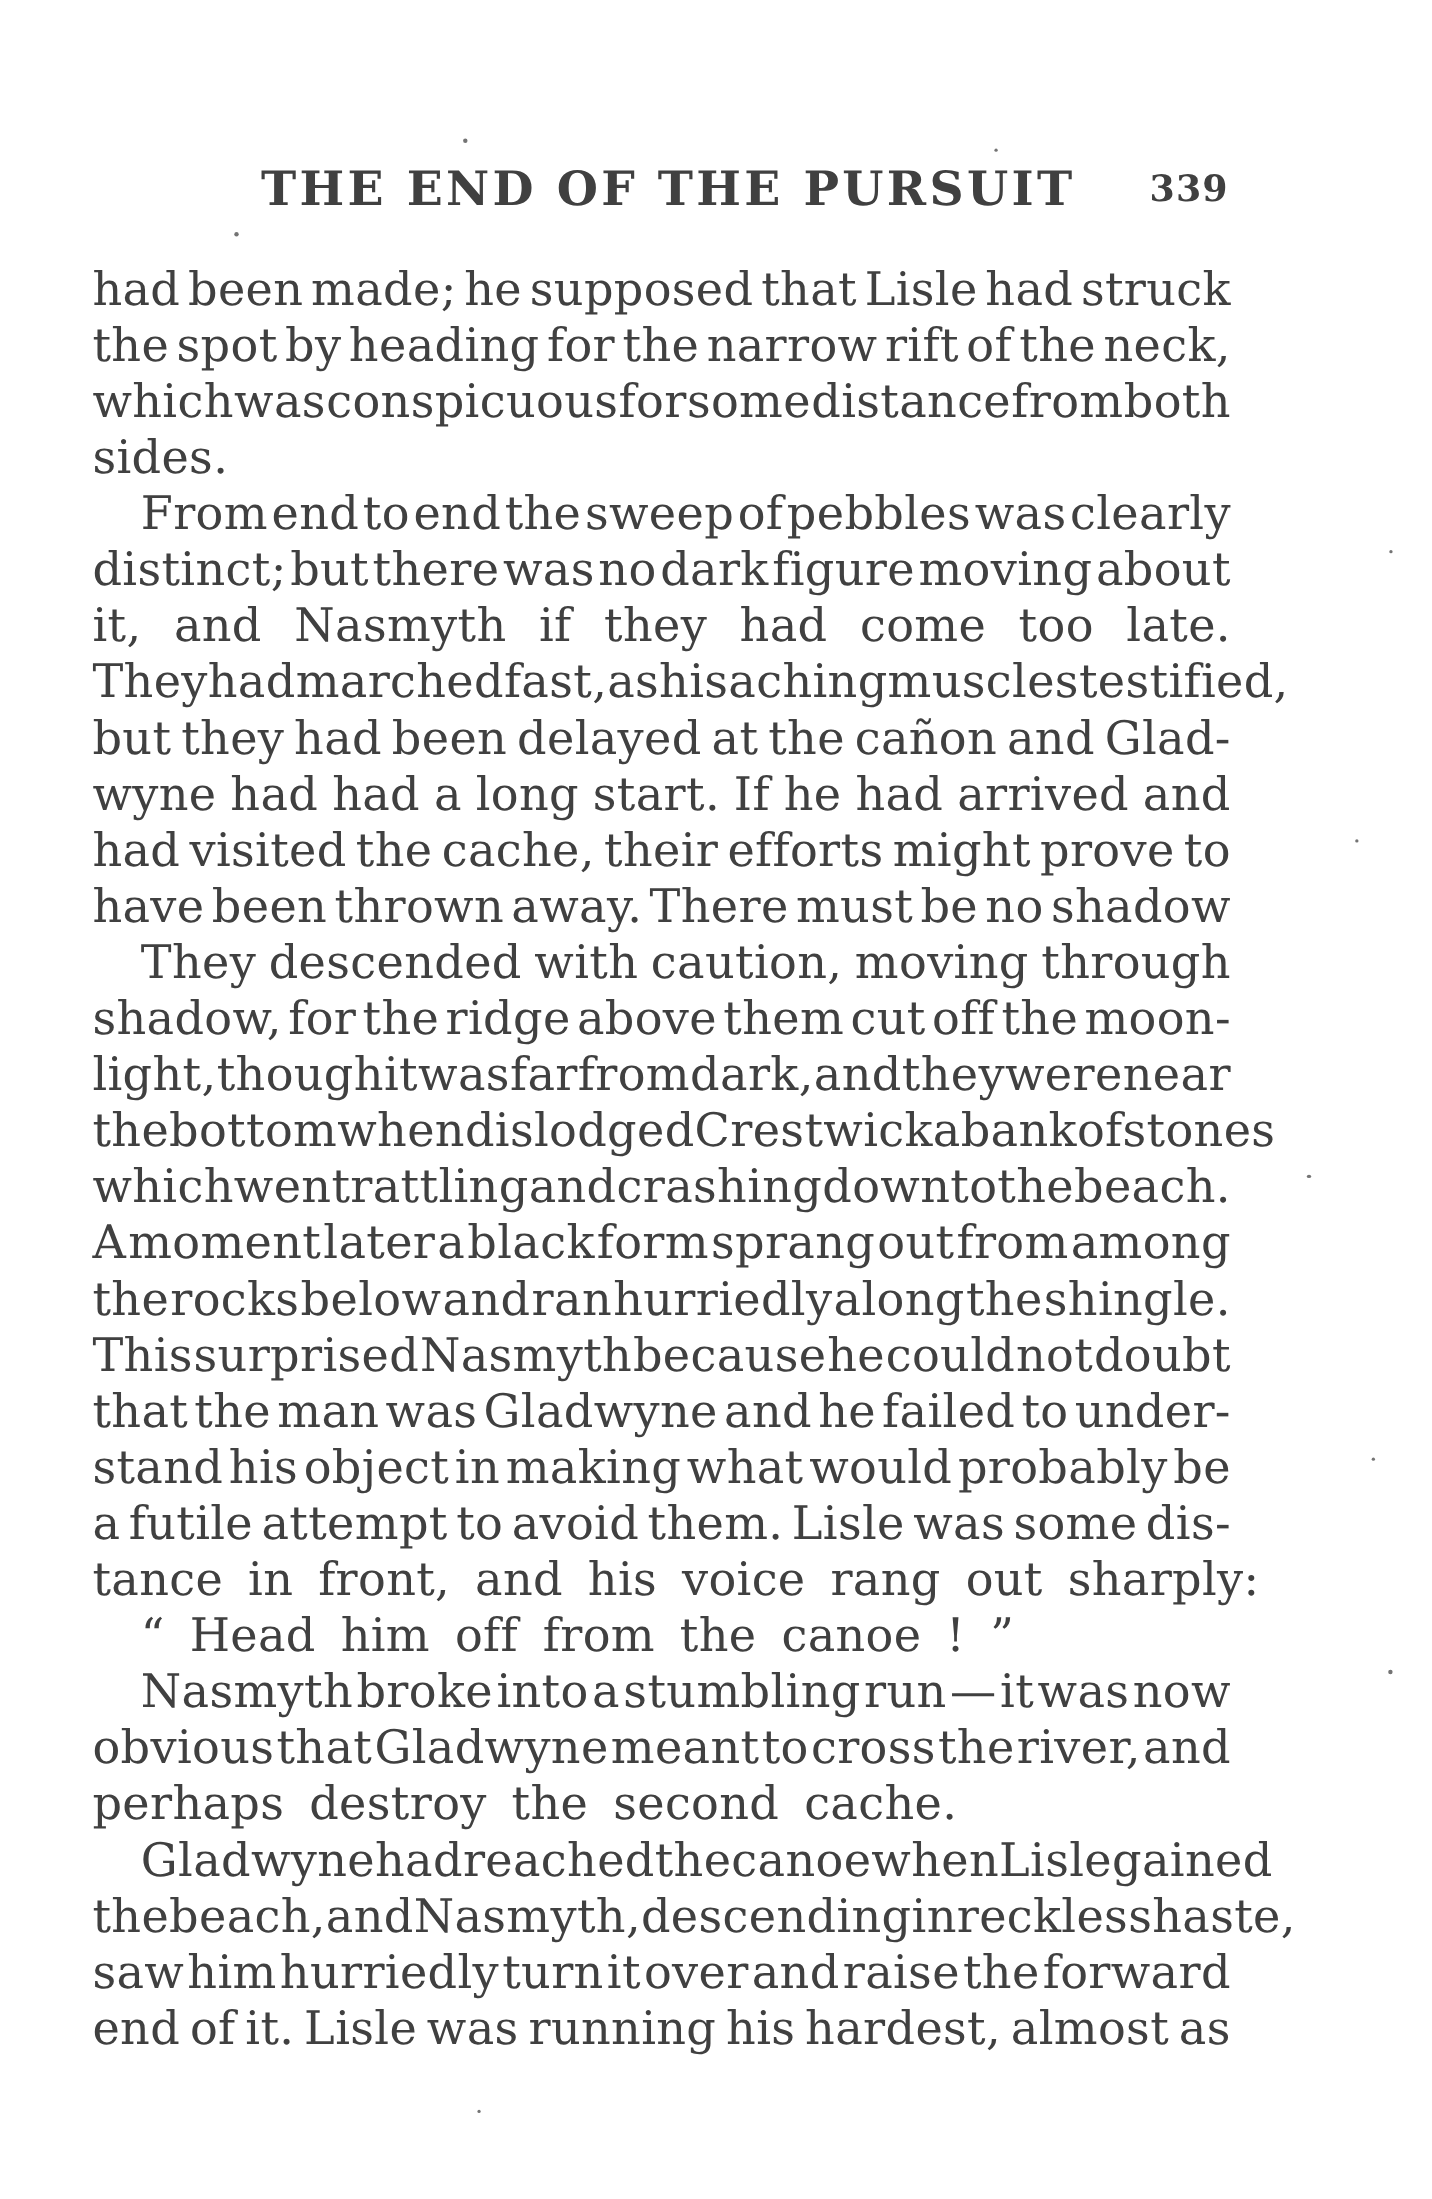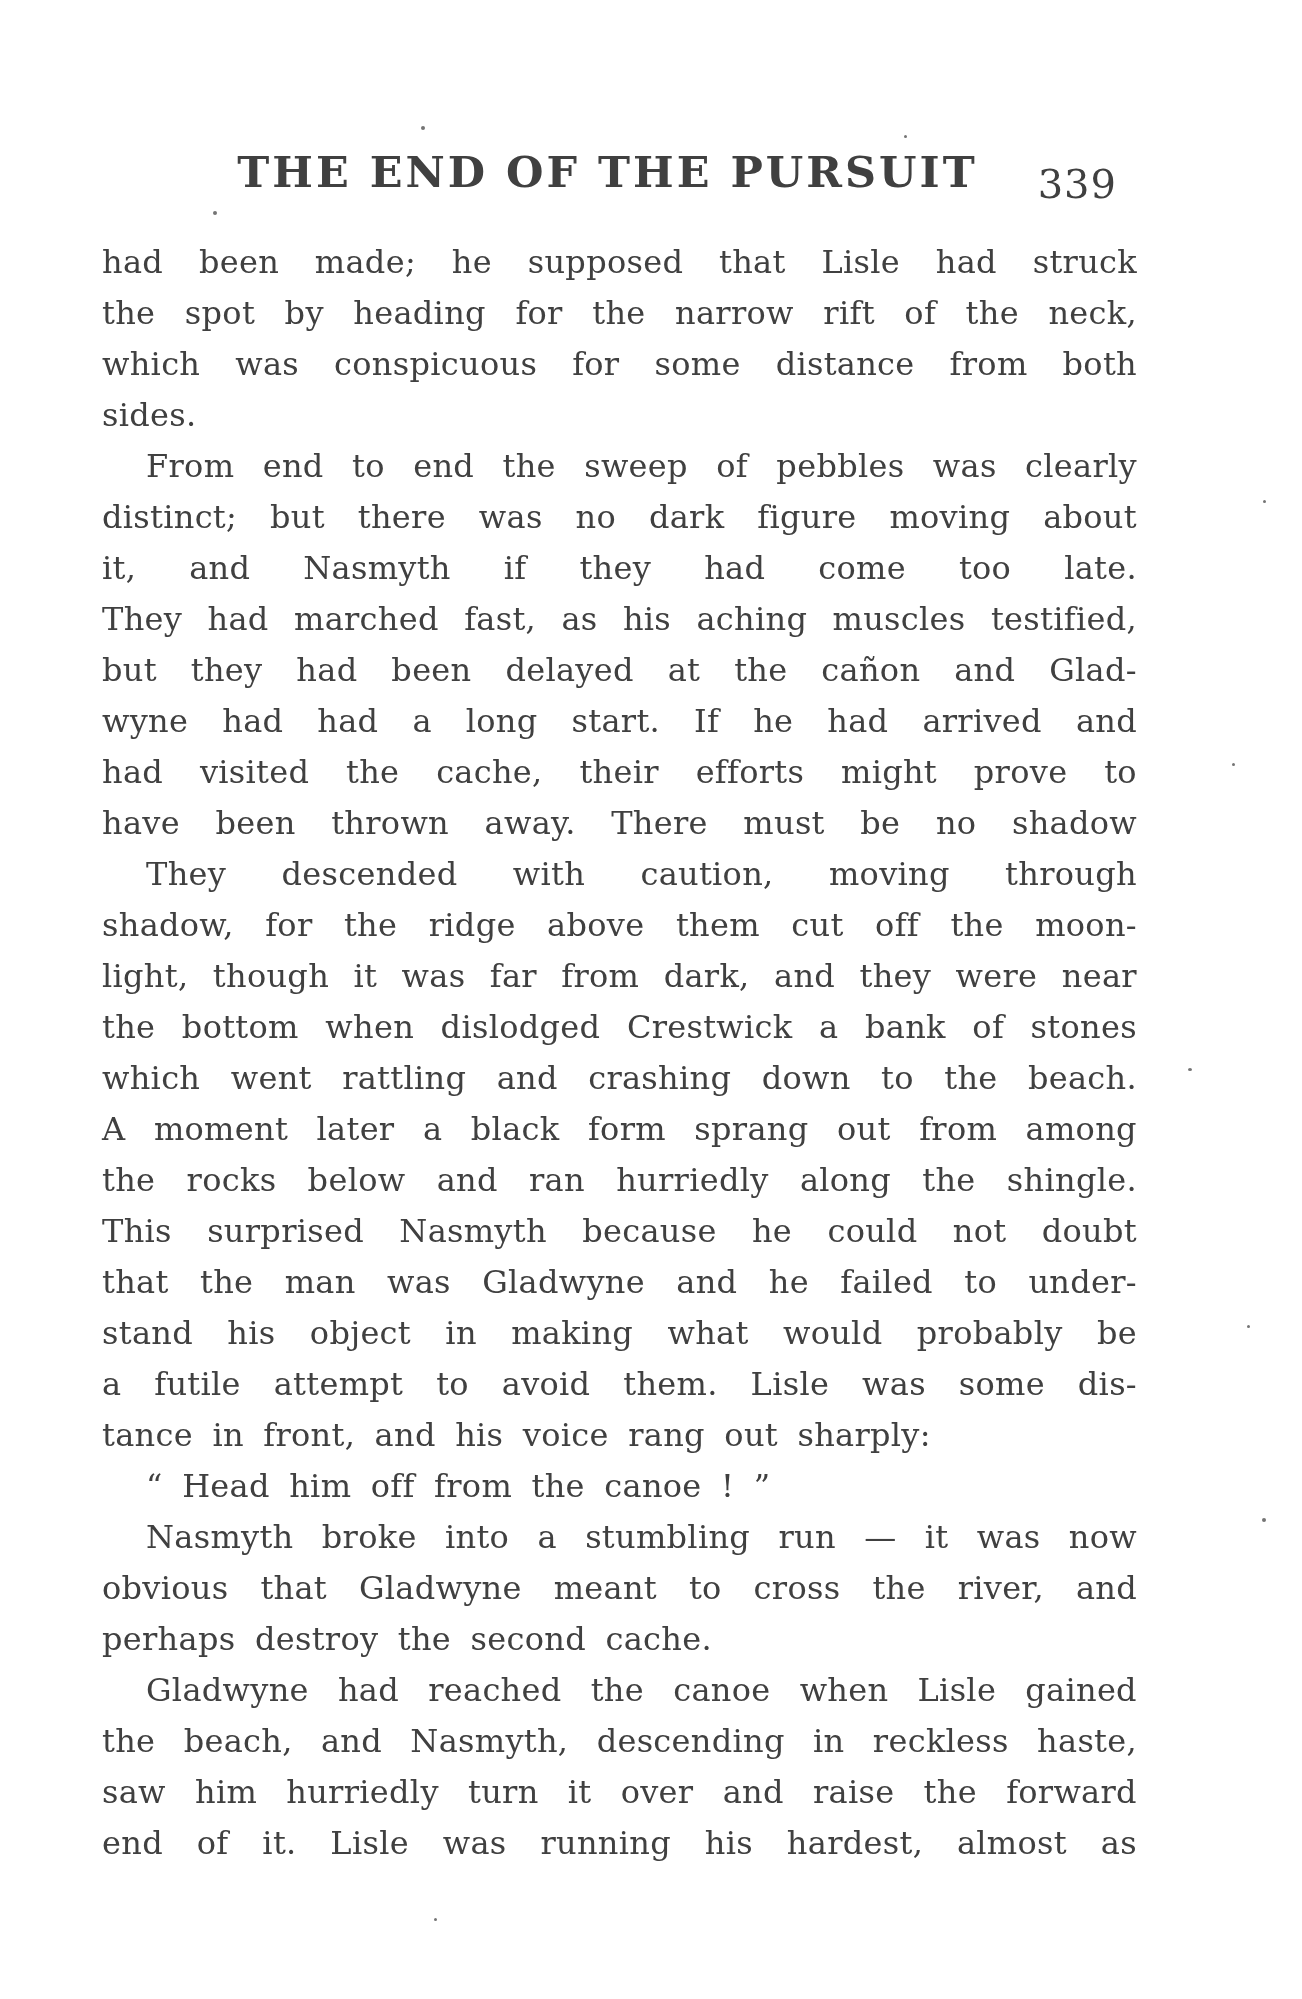--- a/index.html
+++ b/index.html
@@ -30,32 +30,32 @@
     text-align: center;
     font-size: 43px;
     font-weight: 700;
     letter-spacing: 3px;
     line-height: 52px;
     white-space: nowrap;
   }
   .folio {
     position: absolute;
     right: 8px;
-    top: 12px;
-    font-size: 40px;
-    font-weight: 400;
+    top: 0;
+    font-size: 33px;
+    font-weight: 700;
     line-height: 52px;
     letter-spacing: 1px;
   }
   .body-text {
     position: absolute;
-    left: 102px;
+    left: 84px;
     top: 237px;
     width: 1035px;
-    font-size: 32px;
+    font-size: 42px;
     letter-spacing: 0.3px;
   }
   .line {
     height: 51px;
     line-height: 51px;
     white-space: nowrap;
   }
   .line.justified {
     display: flex;
     justify-content: space-between;

